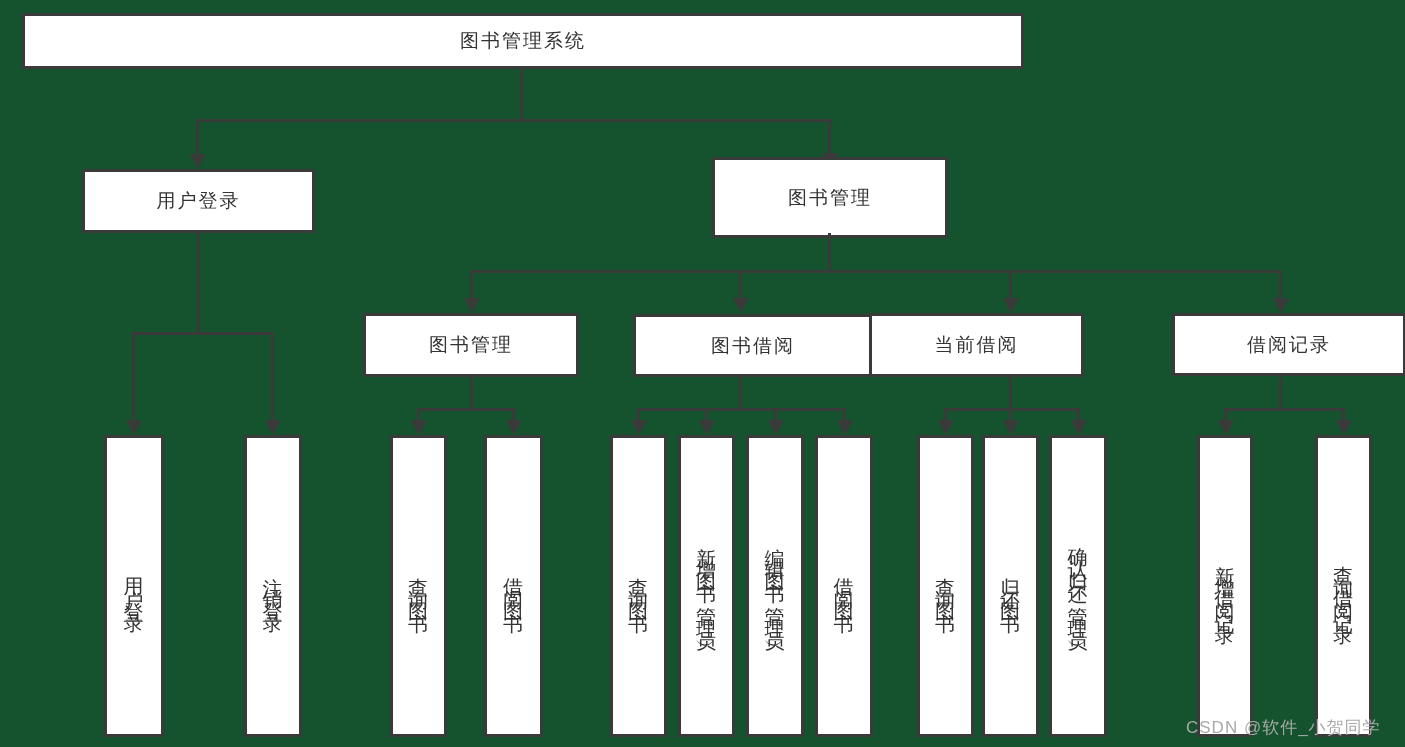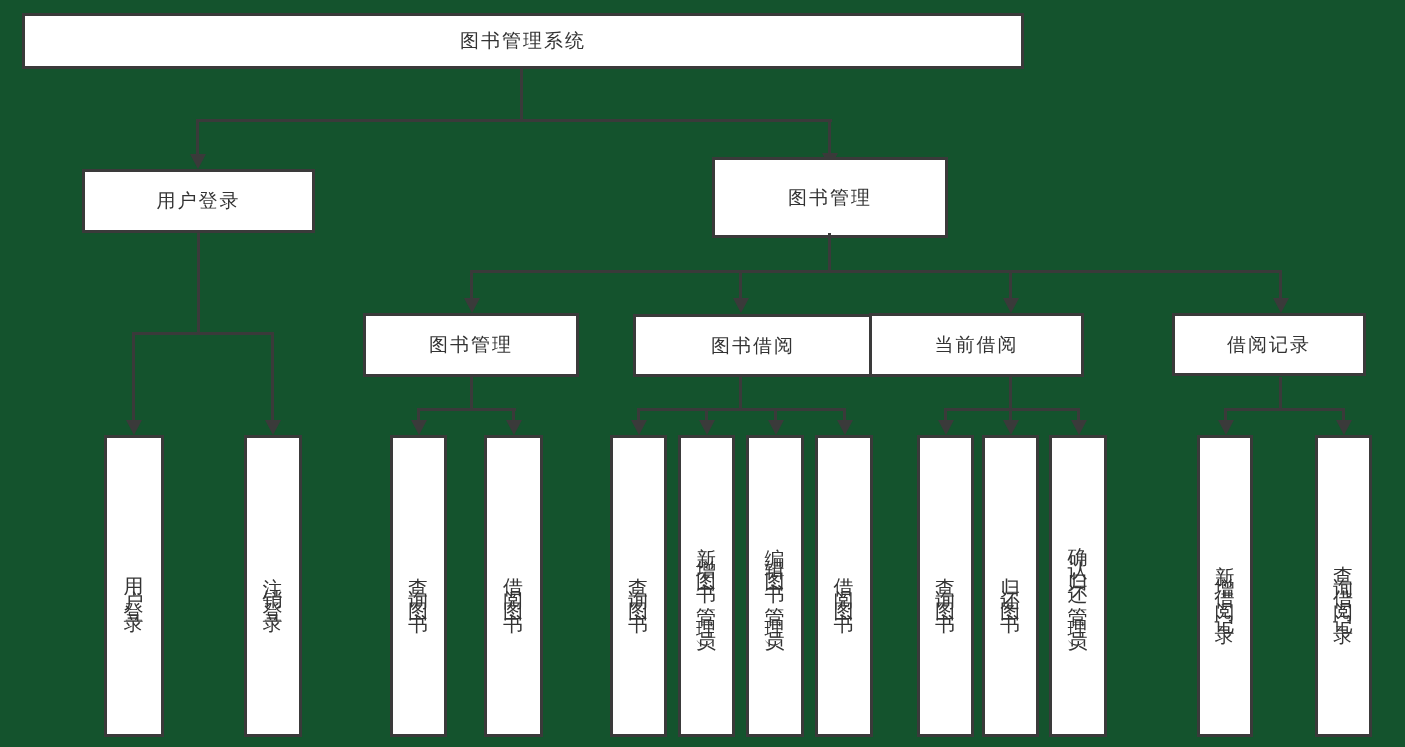--- a/index.html
+++ b/index.html
@@ -89,21 +89,21 @@
 
   <div class="node" style="left:363px;top:313px;width:216px;height:64px;">
     <span>图书管理</span>
   </div>
   <div class="node" style="left:633px;top:314px;width:240px;height:63px;">
     <span>图书借阅</span>
   </div>
   <div class="node" style="left:869px;top:313px;width:215px;height:64px;">
     <span>当前借阅</span>
   </div>
-  <div class="node" style="left:1172px;top:313px;width:194px;height:63px;text-align:center;">
+  <div class="node" style="left:1172px;top:313px;width:234px;height:63px;text-align:center;">
     <span>借阅记录</span>
   </div>
 
   <div class="v-line" style="left:470px;top:377px;height:33px;"></div>
   <div class="h-line" style="left:417px;top:408px;width:99px;"></div>
   <div class="arrow" style="left:417px;top:408px;height:12px;"></div>
   <div class="arrow" style="left:512px;top:408px;height:12px;"></div>
 
   <div class="v-line" style="left:739px;top:377px;height:33px;"></div>
   <div class="h-line" style="left:637px;top:408px;width:209px;"></div>
@@ -160,14 +160,15 @@
     <span>确认归还（管理员）</span>
   </div>
 
   <div class="node vert" style="left:1197px;top:435px;width:56px;height:302px;">
     <span>新增借阅记录</span>
   </div>
   <div class="node vert" style="left:1315px;top:435px;width:57px;height:302px;">
     <span>查询借阅记录</span>
   </div>
 
+  <div class="watermark">CSDN @软件_小贺同学</div>
 
 </div>
 
 </body></html>

